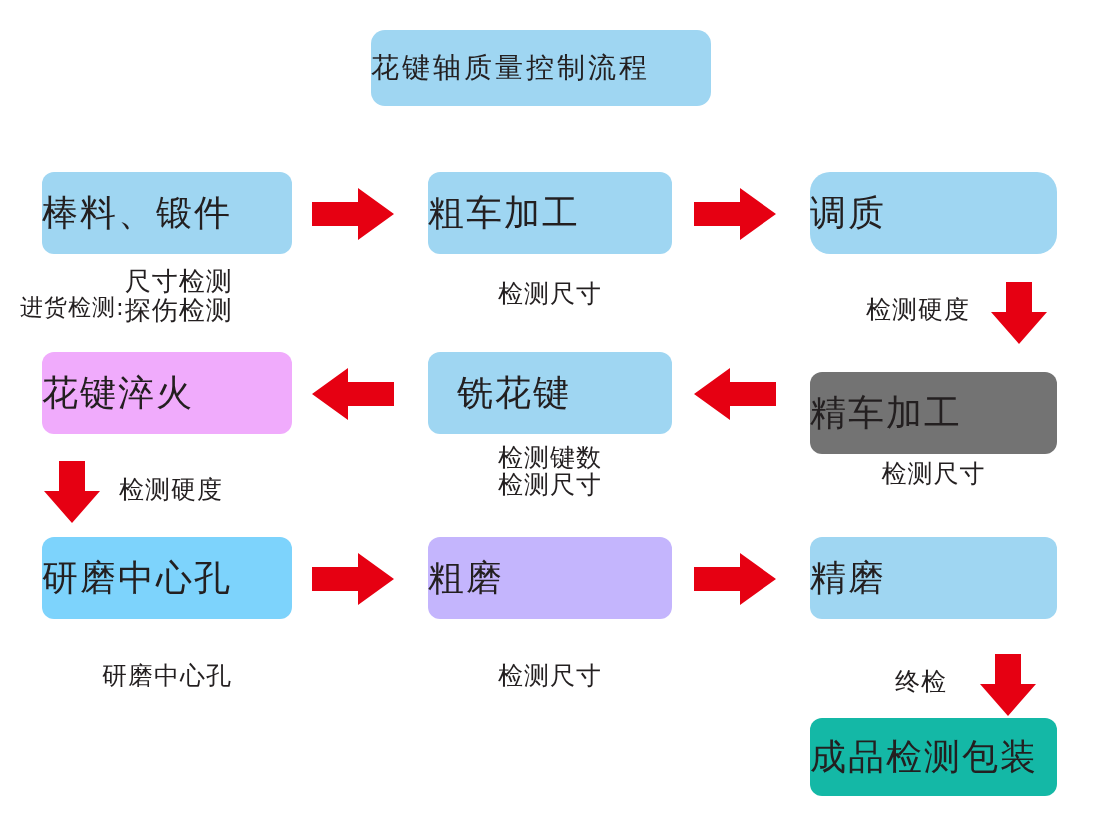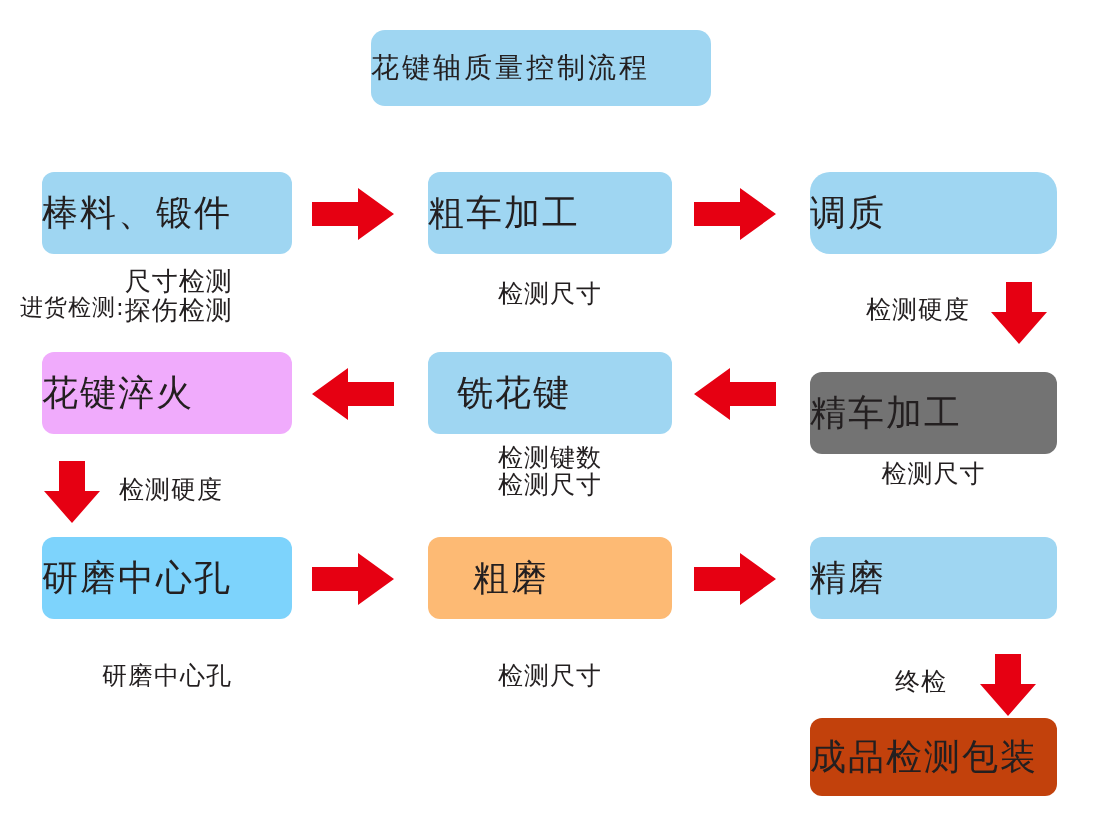--- a/index.html
+++ b/index.html
@@ -195,21 +195,21 @@
   <div class="node" style="left: 42px; top: 537px; width: 250px; height: 82px; background: #7dd3fc;">
     <span class="node-label">研磨中心孔</span>
   </div>
 
   <div class="arrow" style="left:312px; top:553px;">
     <svg width="82" height="52" viewBox="0 0 82 52" aria-hidden="true">
       <polygon class="arrow-fill" points="0,14 46,14 46,0 82,26 46,52 46,38 0,38" fill="#e60012"></polygon>
     </svg>
   </div>
 
-  <div class="node" style="left: 428px; top: 537px; width: 244px; height: 82px; background: #fdba74; padding-left: 45px;">
+  <div class="node" style="left: 428px; top: 537px; width: 244px; height: 82px; background: #c4b5fd;">
     <span class="node-label">粗磨</span>
   </div>
 
   <div class="arrow" style="left:694px; top:553px;">
     <svg width="82" height="52" viewBox="0 0 82 52" aria-hidden="true">
       <polygon class="arrow-fill" points="0,14 46,14 46,0 82,26 46,52 46,38 0,38" fill="#e60012"></polygon>
     </svg>
   </div>
 
   <div class="node" style="left: 810px; top: 537px; width: 247px; height: 82px; background: rgb(159, 214, 242);">
@@ -226,17 +226,17 @@
 
   <div class="caption-inline" style="left:895px; top:650px;">
     <span class="caption-text">终检</span>
     <span class="arrow" style="position:relative; margin-left:26px; top:4px;">
       <svg width="56" height="62" viewBox="0 0 56 62" aria-hidden="true">
         <polygon class="arrow-fill" points="15,0 41,0 41,30 56,30 28,62 0,30 15,30" fill="#e60012"></polygon>
       </svg>
     </span>
   </div>
 
-  <div class="node" style="left: 810px; top: 718px; width: 247px; height: 78px; background: #c2410c;">
+  <div class="node" style="left: 810px; top: 718px; width: 247px; height: 78px; background: #14b8a6;">
     <span class="node-label">成品检测包装</span>
   </div>
 
 </div>
 
 </body></html>

